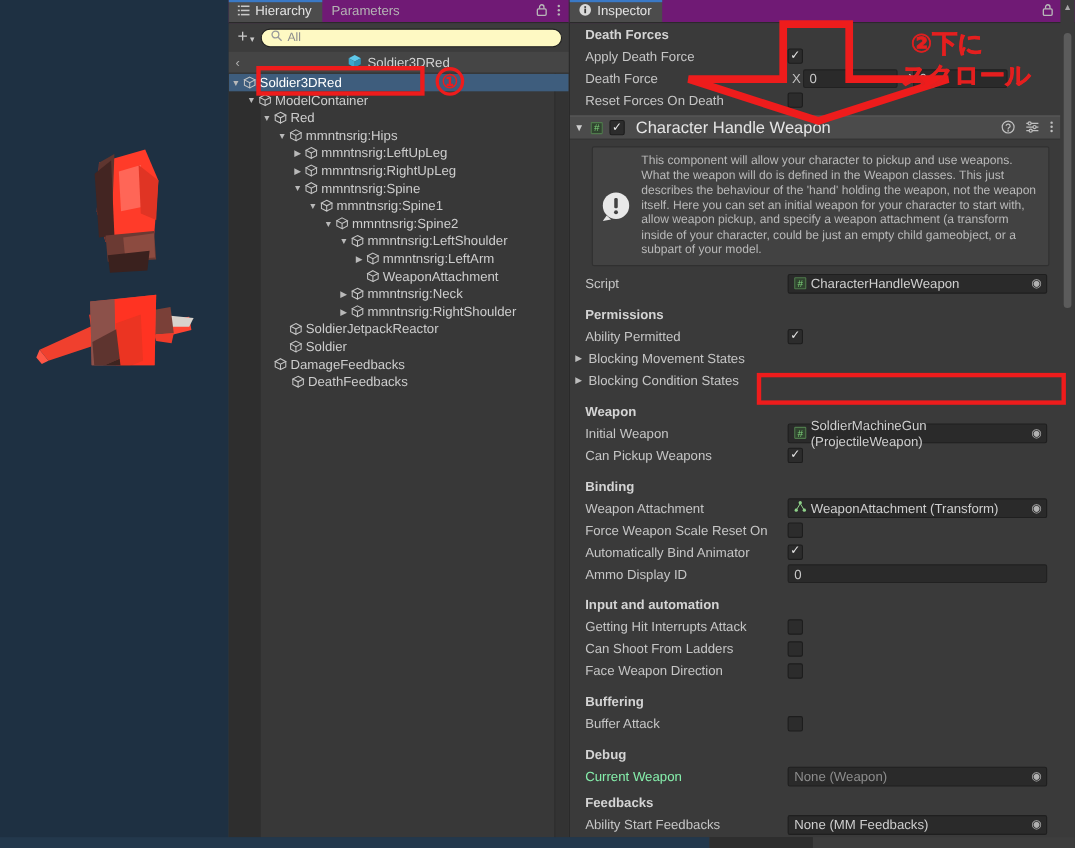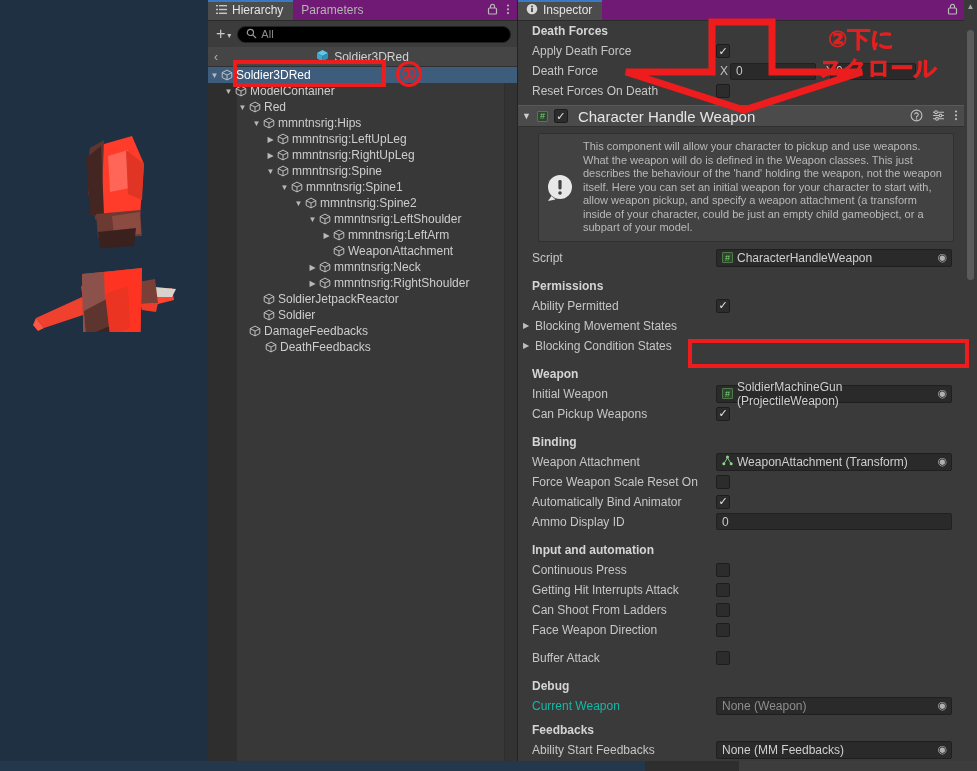--- a/index.html
+++ b/index.html
@@ -38,21 +38,21 @@
          font-size: 12px; color: #b4b4b4; position: relative; }
   .tab.active { background: #4c4c4c; color: #e4e4e4; }
   .tab.active::before { content:""; position:absolute; left:0; right:0; top:0; height:2px; background:#3a79c6; }
   .tabbar-right { margin-left: auto; display: flex; align-items: center; gap: 8px; padding-right: 7px; }
   .ico { display:inline-block; line-height:1; }
 
   .search-row { height: 26px; background: #3c3c3c; display: flex; align-items: center;
                 gap: 4px; padding: 0 6px; }
   .plus-btn { display:flex; align-items:center; gap:2px; color:#c9c9c9; font-size:16px; line-height:1; padding:0 2px;}
   .plus-btn .caret { font-size: 8px; position: relative; top: 2px; }
-  .search-box { flex: 1; height: 17px; background: #000000; border: 1px solid #212121;
+  .search-box { flex: 1; height: 17px; background: #fef9c3; border: 1px solid #212121;
                 border-radius: 9px; display: flex; align-items: center; gap: 4px;
                 padding: 0 8px; color: #8c8c8c; font-size: 11px; }
 
   .breadcrumb { height: 20px; background: #454545; display:flex; align-items:center;
                 justify-content:center; gap:5px; color:#d2d2d2; font-size: 12px; position: relative;
                 border-bottom: 1px solid #303030;}
   .breadcrumb .back { position:absolute; left: 6px; color:#b0b0b0; font-size: 12px; }
 
   .tree { flex: 1; position: relative; background: #383838; overflow: hidden; }
   .trow { height: 16px; display: flex; align-items: center; white-space: nowrap;
@@ -69,21 +69,21 @@
   #inspector { position: relative; width: 459px; height: 771px; background: #3a3a3a;
                flex: none; display:flex; flex-direction: column; }
   .insp-body { flex:1; position:relative; overflow:hidden; padding-right:13px; }
   .insp-scroll { position:absolute; right:0; top:0; bottom:0; width:13px; background:#3a3a3a; }
   .insp-scroll .arrow { text-align:center; font-size:8px; color:#a8a8a8; padding-top:2px;}
   .insp-scroll .thumb { position:absolute; left:3px; width:7px; top:30px; height:250px;
                         background:#5b5b5b; border-radius:4px; }
 
   .prow { height: 20px; display: flex; align-items: center; padding-left: 14px; font-size: 12px; color:#c6c6c6;}
   .prow .plabel { width: 184px; flex:none; overflow: hidden; white-space: nowrap; }
-  .prow.dim .plabel { color: #14b8a6; }
+  .prow.dim .plabel { color: #86efac; }
   .phead { height: 20px; display:flex; align-items:center; padding-left:14px;
            font-weight: bold; color: #d4d4d4; font-size: 12px; }
   .foldrow { height: 20px; display:flex; align-items:center; padding-left: 2px; gap:3px; color:#c6c6c6;}
   .foldrow .tri { width: 12px; text-align:center; font-size: 8px; color:#bdbdbd; }
 
   .cb { width: 14px; height: 14px; background: #2c2c2c; border: 1px solid #1d1d1d;
         border-radius: 2px; display:flex; align-items:center; justify-content:center;
         color:#e8e8e8; font-size: 11px; line-height:1; flex:none;}
   .numfield { height: 17px; background: #2a2a2a; border: 1px solid #212121; border-radius: 2px;
               display:flex; align-items:center; padding: 0 5px; color:#c8c8c8; font-size: 12px; }
@@ -610,38 +610,35 @@
       </div>
       <div class="prow">
         <span class="plabel">Ammo Display ID</span>
         <span class="numfield" style="flex:1;margin-right:12px;">0</span>
       </div>
 
       <div class="spacer8"></div>
 
       <div class="phead">Input and automation</div>
       <div class="prow">
-        <span class="plabel">Continuous Press</span>
-        <span class="cb"></span>
-      </div>
-      <div class="prow">
         <span class="plabel">Getting Hit Interrupts Attack</span>
         <span class="cb"></span>
       </div>
       <div class="prow">
         <span class="plabel">Can Shoot From Ladders</span>
         <span class="cb"></span>
       </div>
       <div class="prow">
         <span class="plabel">Face Weapon Direction</span>
         <span class="cb"></span>
       </div>
 
       <div class="spacer8"></div>
 
+      <div class="phead">Buffering</div>
       <div class="prow">
         <span class="plabel">Buffer Attack</span>
         <span class="cb"></span>
       </div>
 
       <div class="spacer8"></div>
 
       <div class="phead">Debug</div>
       <div class="prow dim">
         <span class="plabel">Current Weapon</span>

